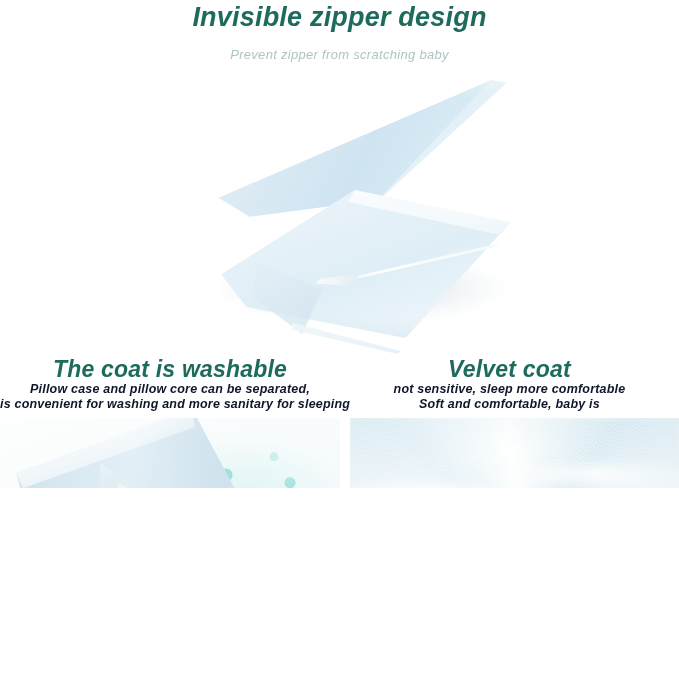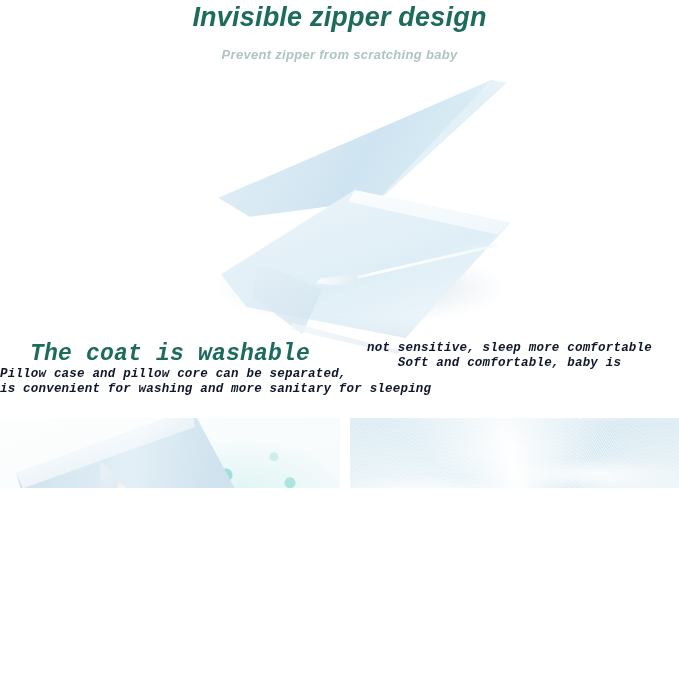--- a/index.html
+++ b/index.html
@@ -36,21 +36,21 @@
     color: #1d6b5c;
     letter-spacing: .2px;
   }
   .hero-sub {
     position: absolute;
     left: 0; top: 47px;
     width: 679px;
     text-align: center;
     font-size: 13px;
     font-style: italic;
-    font-weight: bold;
+    font-weight: normal;
     color: #aec5c3;
     letter-spacing: .3px;
   }
 
   
   .hero-photo {
     position: absolute;
     left: 196px; top: 78px;
     width: 330px; height: 262px;
   }
@@ -136,22 +136,21 @@
     left: 56px; top: 184px;
     width: 70px; height: 72px;
     background: linear-gradient(150deg, #e4eff6, #cfe2ee);
     clip-path: polygon(8% 0%, 100% 38%, 72% 100%, 0% 48%);
     opacity: .75;
   }
 
   
   .feat-left-head, .feat-right-head {
     position: absolute;
-    top: 341px;
-    font-family: Liberation Mono, monospace;
+    top: 356px;
   }
   .feat-left-head { left: 0; width: 340px; }
   .feat-right-head { left: 340px; width: 339px; }
 
   .feat-title {
     text-align: center;
     font-size: 23px;
     font-style: italic;
     font-weight: bold;
     color: #1d6b5c;
@@ -377,20 +376,21 @@
     </div>
   </div>
 
   <div class="feat-left-head">
     <div class="feat-title">The coat is washable</div>
     <div class="feat-sub">Pillow case and pillow core can be separated,</div>
     <div class="feat-sub">is convenient for washing and more sanitary for sleeping</div>
   </div>
 
   <div class="feat-right-head">
+    <div class="feat-title">Velvet coat</div>
     <div class="feat-sub">not sensitive, sleep more comfortable</div>
     <div class="feat-sub">Soft and comfortable, baby is</div>
   </div>
 
   <div class="photo-wash">
     <div class="pw-surface"></div>
     <div class="pw-foam"></div>
     <div class="pw-foam2"></div>
     <div class="pw-hand"></div>
     <div class="pw-thumb"></div>

